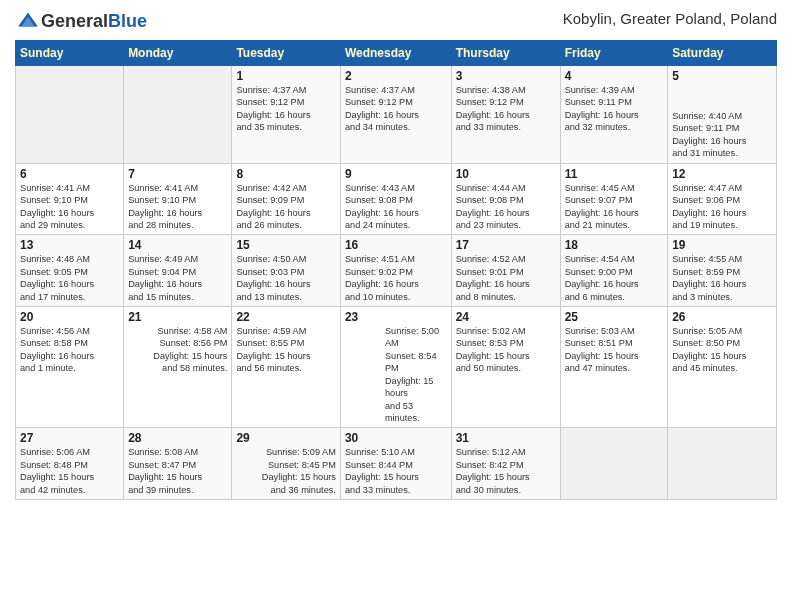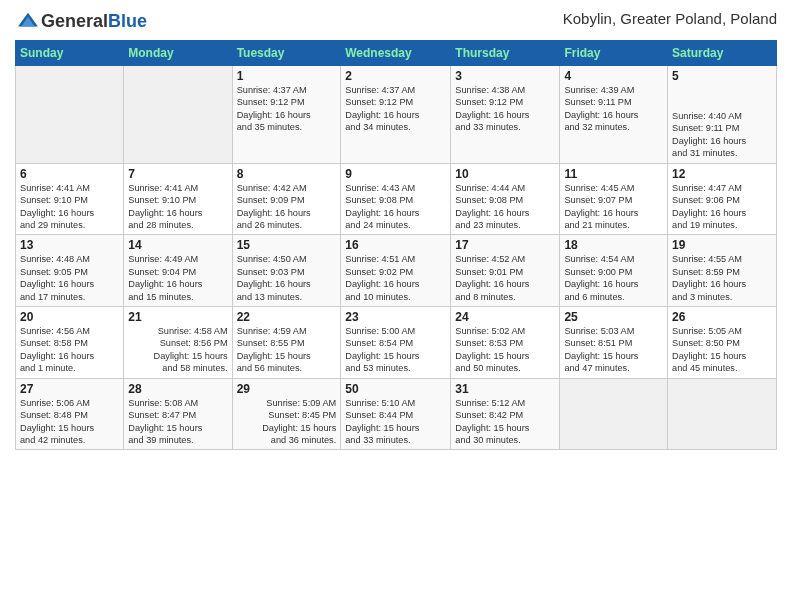--- a/index.html
+++ b/index.html
@@ -49,21 +49,21 @@
     .location-title {
       font-size: 15px;
       color: #333;
     }
     table {
       width: 100%;
       border-collapse: collapse;
     }
     thead th {
       background-color: #1a5fa8;
-      color: #86efac;
+      color: #fef9c3;
       font-size: 12px;
       font-weight: bold;
       padding: 5px 4px;
       text-align: left;
       border: 1px solid #1a5fa8;
     }
     tbody td {
       border: 1px solid #ccc;
       vertical-align: top;
       padding: 3px 4px;
@@ -282,21 +282,21 @@
         </td>
         <td>
           <span class="day-number">22</span>
           <div class="cell-info" style="white-space: pre-line;">Sunrise: 4:59 AM
 Sunset: 8:55 PM
 Daylight: 15 hours
 and 56 minutes.</div>
         </td>
         <td>
           <span class="day-number">23</span>
-          <div class="cell-info" style="white-space: pre-line;">Sunrise: 5:00 AM
+          <div class="cell-info" style="white-space: pre-line; margin-left: 40px;">Sunrise: 5:00 AM
 Sunset: 8:54 PM
 Daylight: 15 hours
 and 53 minutes.</div>
         </td>
         <td>
           <span class="day-number">24</span>
           <div class="cell-info" style="white-space: pre-line;">Sunrise: 5:02 AM
 Sunset: 8:53 PM
 Daylight: 15 hours
 and 50 minutes.</div>
@@ -332,21 +332,21 @@
 and 39 minutes.</div>
         </td>
         <td>
           <span class="day-number">29</span>
           <div class="cell-info" style="white-space: pre-line; text-align: right;">Sunrise: 5:09 AM
 Sunset: 8:45 PM
 Daylight: 15 hours
 and 36 minutes.</div>
         </td>
         <td>
-          <span class="day-number">50</span>
+          <span class="day-number">30</span>
           <div class="cell-info" style="white-space: pre-line;">Sunrise: 5:10 AM
 Sunset: 8:44 PM
 Daylight: 15 hours
 and 33 minutes.</div>
         </td>
         <td>
           <span class="day-number">31</span>
           <div class="cell-info" style="white-space: pre-line;">Sunrise: 5:12 AM
 Sunset: 8:42 PM
 Daylight: 15 hours

